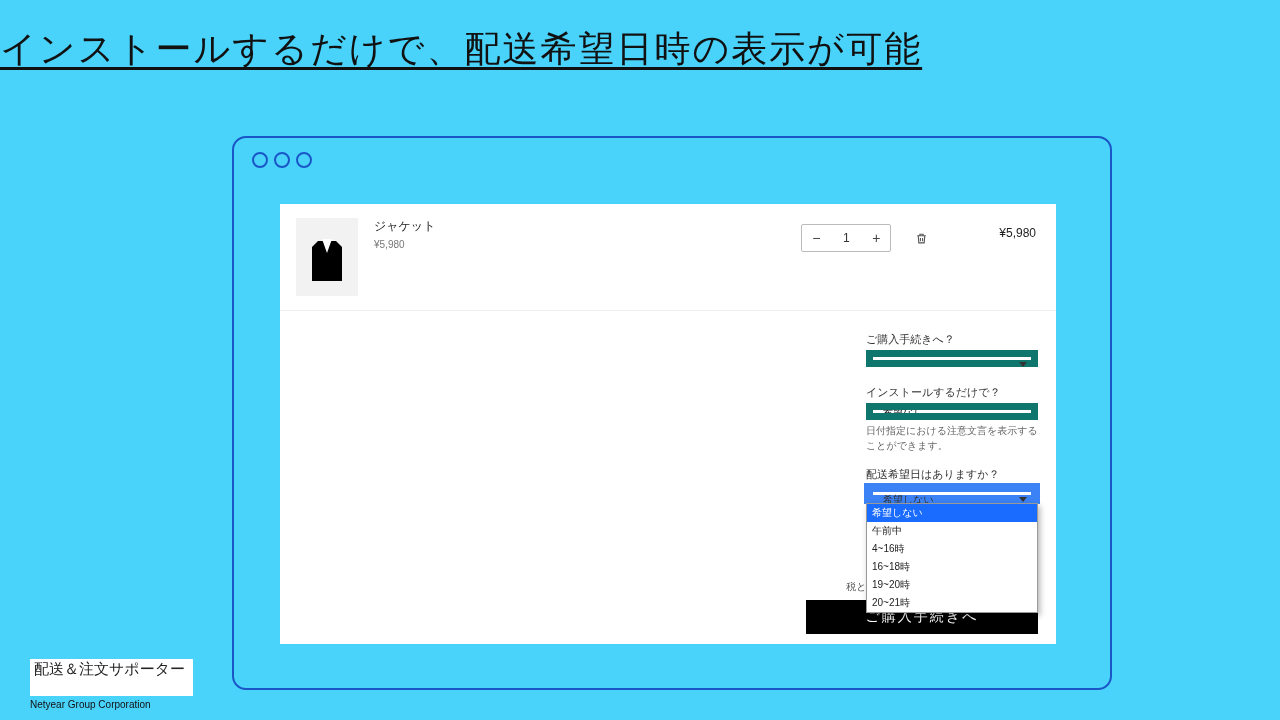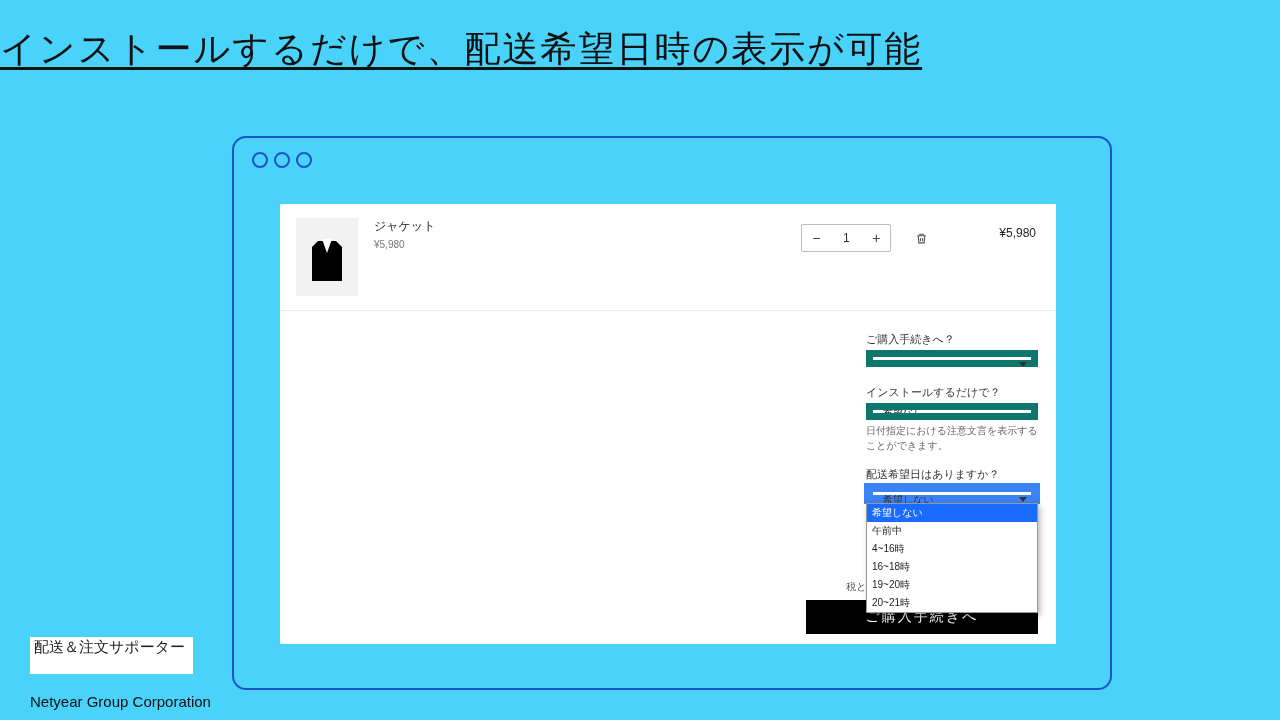--- a/index.html
+++ b/index.html
@@ -227,23 +227,23 @@
     bottom: 10px;
   }
   .brand-name {
     background: #fff;
     font-size: 15px;
     padding: 1px 8px 17px 4px;
     display: inline-block;
     color: #222;
   }
   .brand-corp {
-    font-size: 15px;
+    font-size: 10px;
     color: #111;
-    margin-top: 19px;
+    margin-top: 3px;
   }
 </style>
 </head>
 <body>
 
 <div class="title">インストールするだけで、配送希望日時の表示が可能</div>
 
 <div class="browser-frame">
   <div class="traffic-lights">
     <div class="traffic-light"></div>

